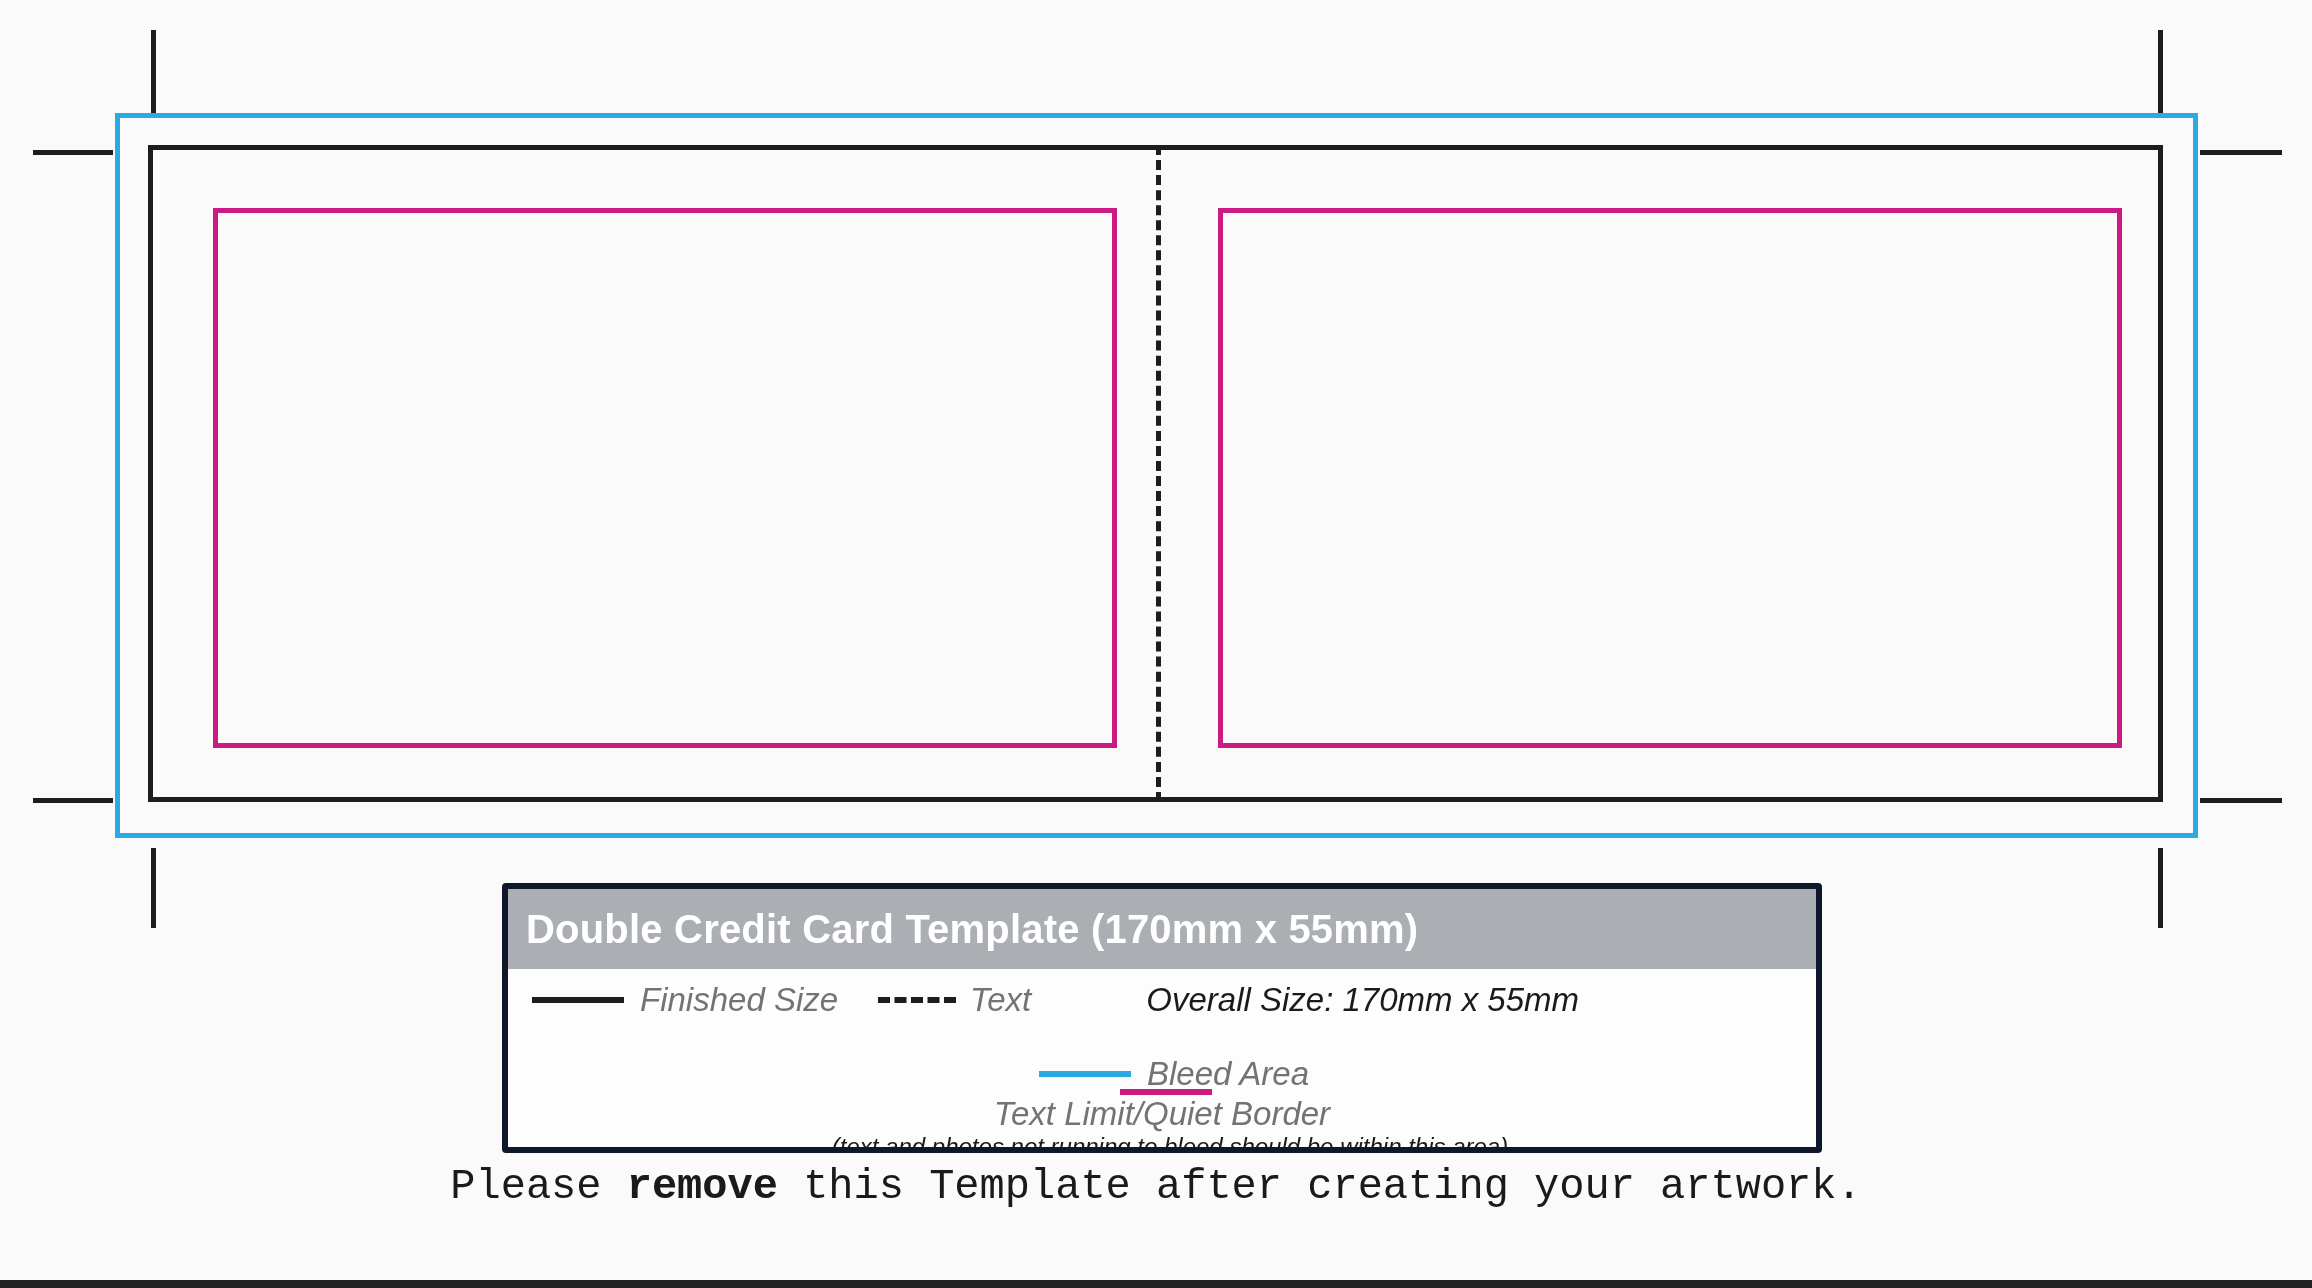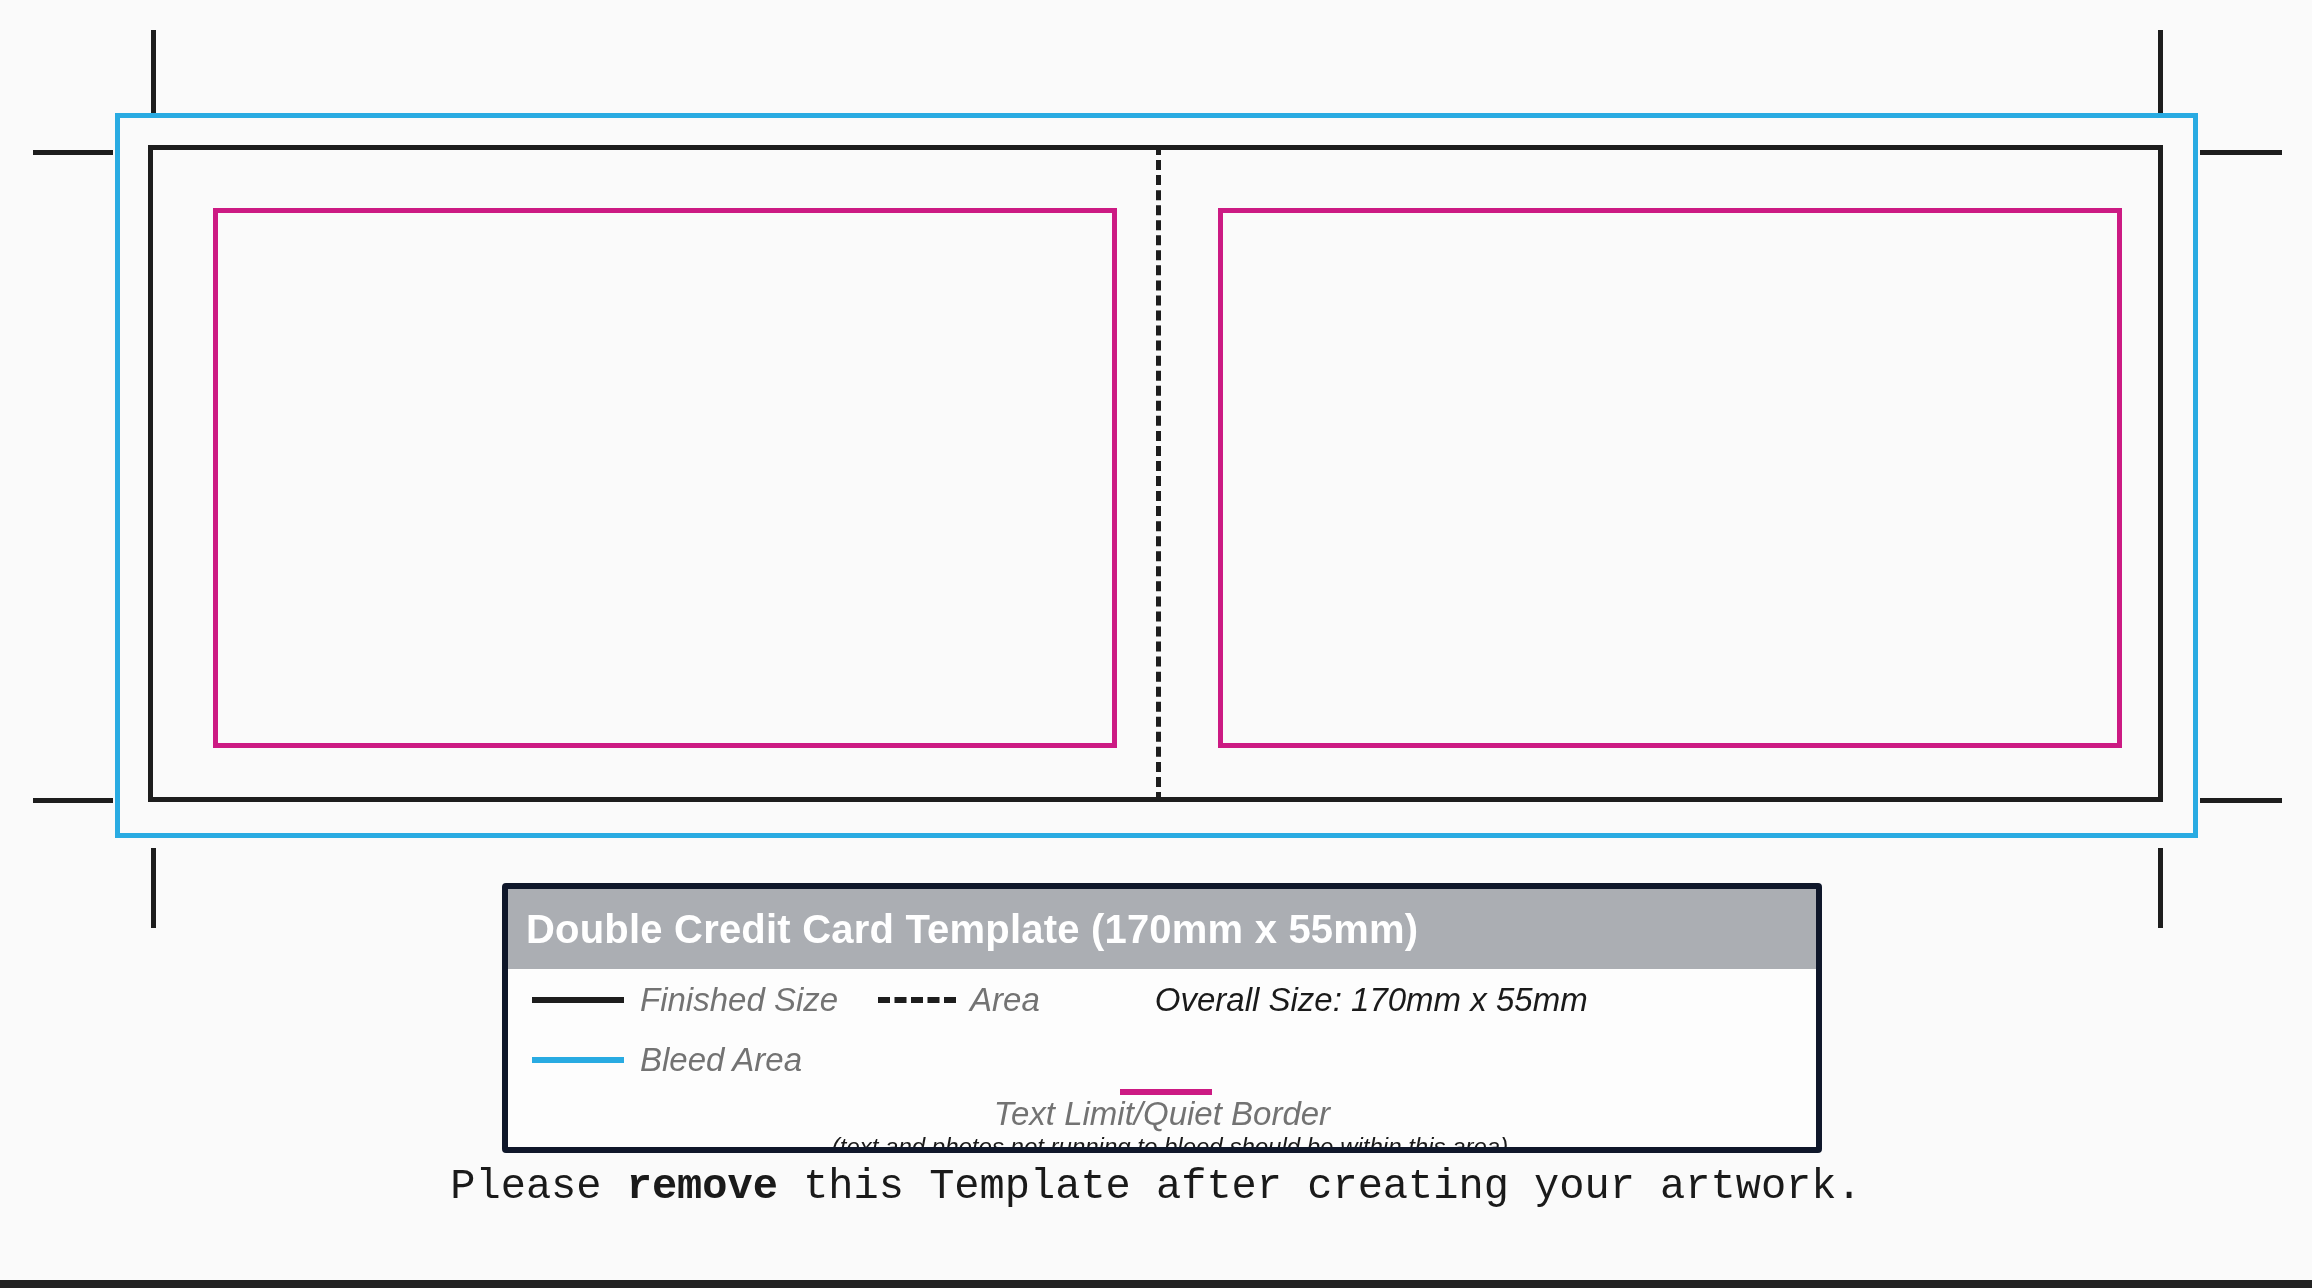--- a/index.html
+++ b/index.html
@@ -122,21 +122,21 @@
 
   .legend-row {
     position: absolute;
     left: 0;
     display: flex;
     align-items: center;
     height: 54px;
     width: 100%;
   }
   .legend-row.r1 { top: 4px; }
-  .legend-row.r2 { top: 64px; }
+  .legend-row.r2 { top: 78px; justify-content: center; }
   .legend-row.r3 { top: 120px; flex-direction: column; }
 
   .swatch {
     width: 92px;
     height: 0;
     margin-left: 24px;
     margin-right: 16px;
     flex: none;
   }
   .swatch.solid-black  { border-top: 6px solid #1d1d1d; }
@@ -208,21 +208,21 @@
     <div class="legend-title-bar">
       <span class="legend-title">Double Credit Card Template (170mm x 55mm)</span>
     </div>
 
     <div class="legend-body">
 
       <div class="legend-row r1">
         <span class="swatch solid-black"></span>
         <span class="legend-label">Finished Size</span>
         <span class="swatch dashed-black"></span>
-        <span class="legend-label">Area</span>
+        <span class="legend-label">Text</span>
         <span class="legend-overall">Overall Size: 170mm x 55mm</span>
       </div>
 
       <div class="legend-row r2">
         <span class="swatch solid-cyan"></span>
         <span class="legend-label">Bleed Area</span>
       </div>
 
       <div class="legend-row r3">
         <span class="swatch solid-pink"></span>

